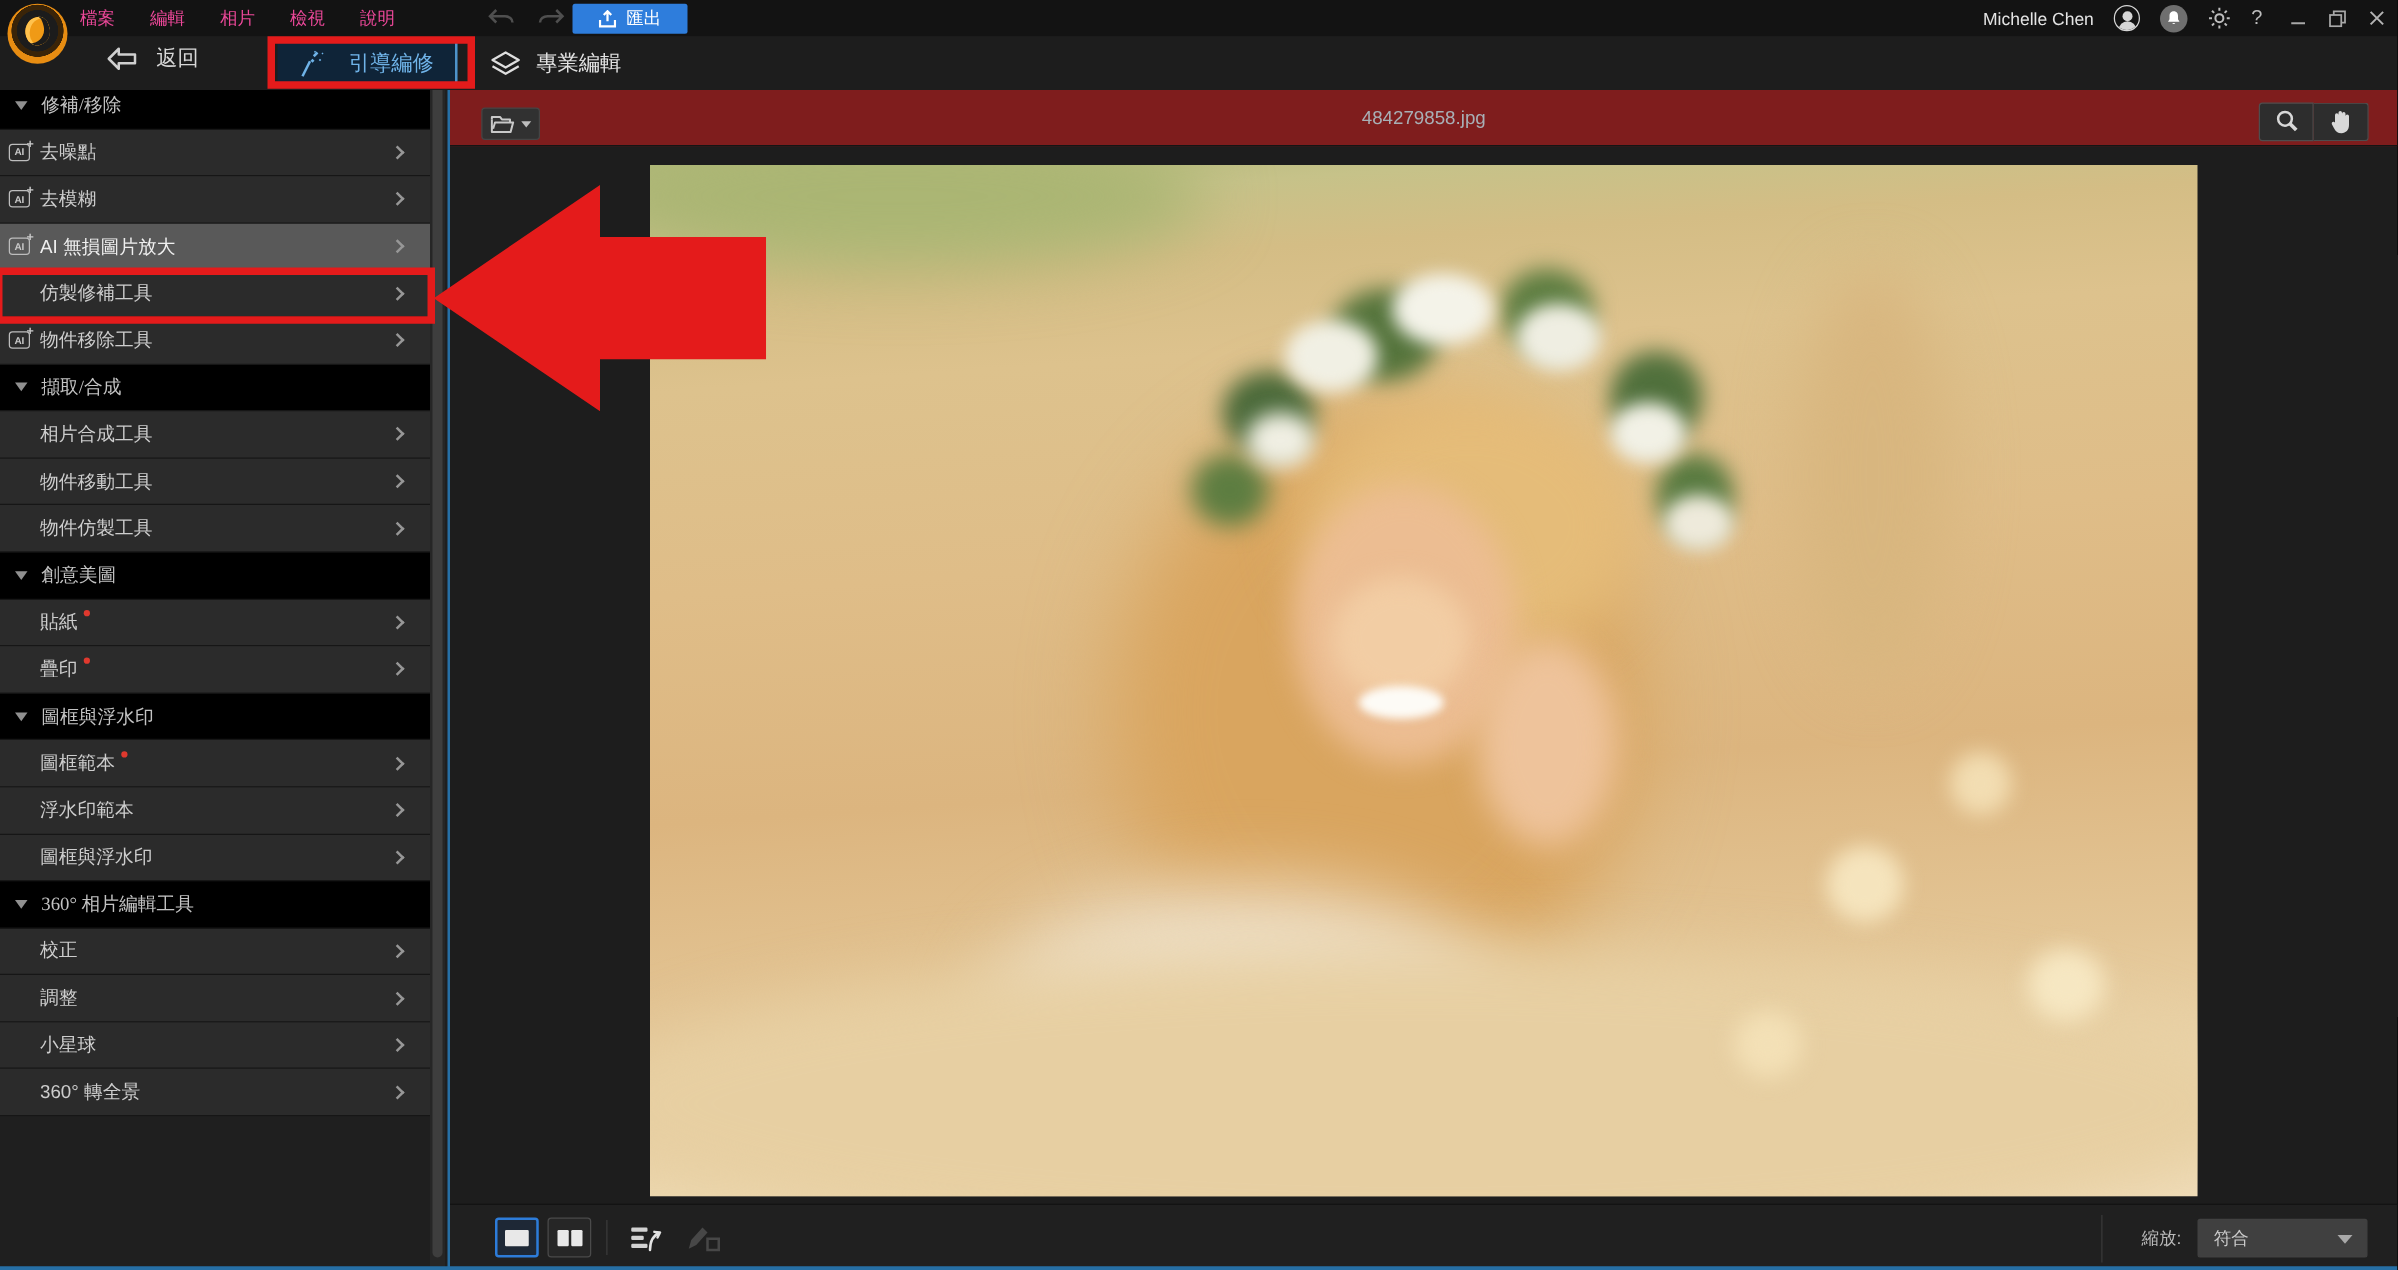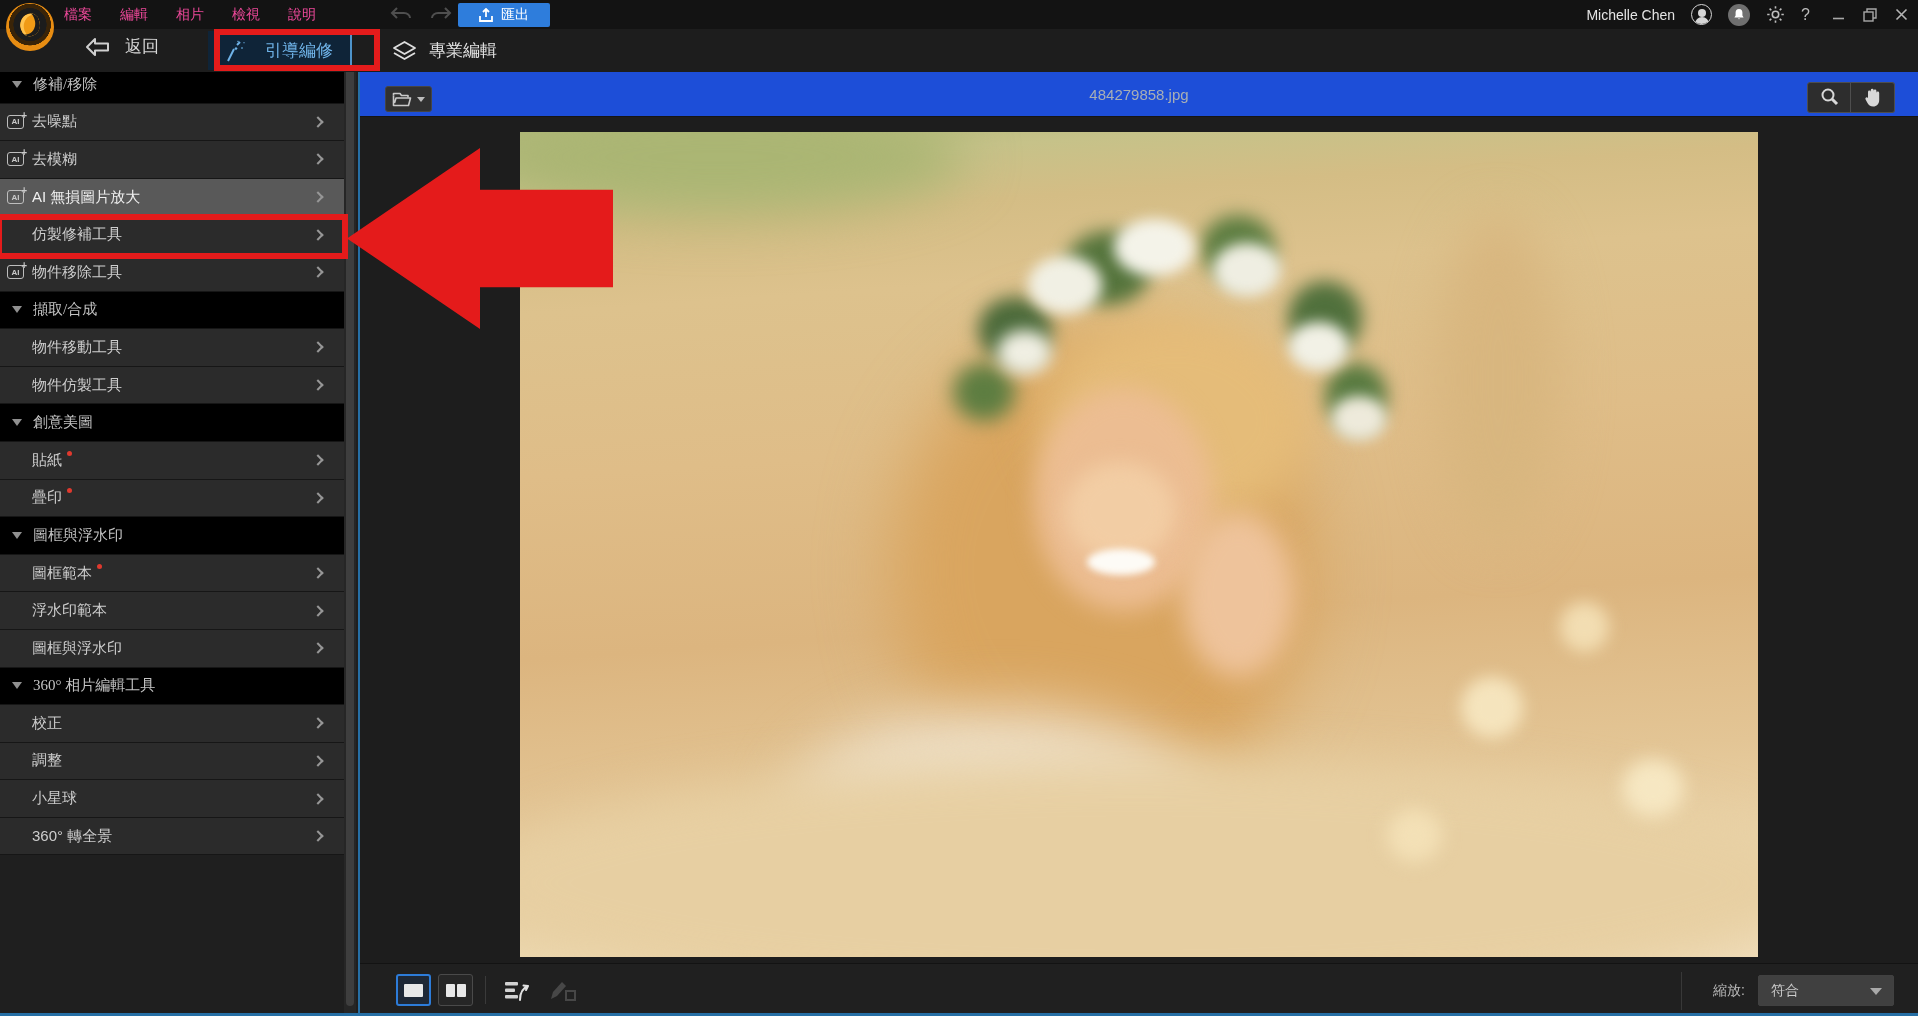--- a/index.html
+++ b/index.html
@@ -21,21 +21,21 @@
   .avatar:after  { content:""; position:absolute; left:50%; top:12px; width:14px; height:8px; margin-left:-7px; border-radius:7px 7px 0 0; background:#d6d6d6; }
   .bell-wrap { width:22px; height:22px; border-radius:50%; background:#6f6f6f; display:flex; align-items:center; justify-content:center; }
   .help-q { color:#bdbdbd; font-size:16px; }
   .win-btns { display:flex; gap:18px; margin-left:6px; align-items:center; }
 
   
   .toolbar { position:absolute; left:0; top:29px; width:1918px; height:43px; background:#1d1d1d; z-index:5; }
   .logo { position:absolute; left:6px; top:3px; width:48px; height:48px; border-radius:50%; background:radial-gradient(circle at 50% 45%, #1c1c1c 0 46%, #3a2408 47% 58%, #e88d12 59% 78%, #7a4a06 79% 92%, #151515 93%); z-index:6; }
   .logo:before { content:""; position:absolute; left:14px; top:11px; width:20px; height:22px; background:#f09a16; border-radius:60% 40% 55% 45%; transform:rotate(-18deg); box-shadow:inset -4px -3px 0 #1c1c1c, inset 3px 2px 0 #ffc24e; }
   .back-btn { position:absolute; left:84px; top:6px; display:flex; align-items:center; gap:14px; color:#d8d8d8; font-size:17px; }
-  .guided-tab { position:absolute; left:208px; top:2px; width:144px; height:39px; background:#0f2438; border-right:2px solid #4e93c9; display:flex; align-items:center; justify-content:center; gap:18px; color:#6fb3e8; font-size:17px; }
+  .guided-tab { position:absolute; left:222px; top:2px; width:144px; height:39px; background:#0f2438; border-right:2px solid #4e93c9; display:flex; align-items:center; justify-content:center; gap:18px; color:#6fb3e8; font-size:17px; }
   .expert-tab { position:absolute; left:392px; top:2px; height:39px; display:flex; align-items:center; gap:12px; color:#e2e2e2; font-size:17px; }
 
   
   .sidebar { position:absolute; left:0; top:64px; width:360px; height:950px; background:#1f1f1f; border-top:2px solid #266fa5; z-index:2; }
   .sidebar-right-border { position:absolute; left:358px; top:64px; width:2px; height:950px; background:#266fa5; z-index:3; }
   .side-list { position:absolute; left:0; top:0; width:344px; }
   .side-row, .side-header { position:relative; width:344px; height:37.6px; display:flex; align-items:center; border-bottom:1px solid #161616; }
   .side-row { background:#2b2b2b; padding-left:32px; }
   .side-header { background:#000000; padding-left:12px; gap:11px;font-family:Liberation Serif, serif; }
   .side-row .lab { color:#cdcdcd; font-size:15px; }
@@ -45,21 +45,21 @@
   .tri { width:0; height:0; border-left:5px solid transparent; border-right:5px solid transparent; border-top:7px solid #909090; }
   .chev { margin-left:auto; margin-right:22px; width:8px; height:8px; border-top:2px solid #979797; border-right:2px solid #979797; transform:rotate(45deg); }
   .aibadge { position:absolute; left:7px; top:50%; transform:translateY(-50%); width:17px; height:14px; border:1.2px solid #bdbdbd; border-radius:3px; color:#c9c9c9; font-size:8px; font-weight:bold; display:flex; align-items:center; justify-content:center; }
   .aibadge .plus { position:absolute; right:-4px; top:-6px; font-size:10px; color:#c9c9c9; font-weight:bold; }
   .newdot { width:5px; height:5px; border-radius:50%; background:#e0392e; margin-left:5px; transform:translateY(-7px); }
   .scrollbar { position:absolute; left:344px; top:64px; width:12px; height:950px; background:#262626; z-index:2; }
   .scroll-thumb { position:absolute; left:2px; top:4px; width:8px; height:938px; border-radius:4px; background:#3e3e3e; }
 
   
   .main { position:absolute; left:360px; top:72px; width:1558px; height:944px; background:#1d1d1d; }
-  .viewer-top { position:absolute; left:0; top:0; width:1558px; height:45px; background:#1d4ed8; border-bottom:1px solid #151515; }
+  .viewer-top { position:absolute; left:0; top:0; width:1558px; height:45px; background:#7f1d1d; border-bottom:1px solid #151515; }
   .folder-btn { position:absolute; left:25px; top:14px; width:47px; height:26px; background:#313131; border:1px solid #454545; border-radius:3px; display:flex; align-items:center; justify-content:center; gap:5px; }
   .folder-caret { width:0; height:0; border-left:4px solid transparent; border-right:4px solid transparent; border-top:5px solid #bdbdbd; }
   .filename { position:absolute; left:0; top:0; width:1558px; height:45px; display:flex; align-items:center; justify-content:center; color:#a8afb5; font-size:15px; }
   .nav-tools { position:absolute; right:23px; top:10px; display:flex; }
   .nav-tool-btn { width:44px; height:31px; background:#2d2d2d; border:1px solid #4e4e4e; display:flex; align-items:center; justify-content:center; }
   .nav-tool-btn:first-child { border-radius:3px 0 0 3px; }
   .nav-tool-btn:last-child { border-radius:0 3px 3px 0; border-left:none; }
 
   
   .photo { position:absolute; left:160px; top:60px; width:1238px; height:825px; overflow:hidden;
@@ -262,20 +262,24 @@
             <span class="plus">+</span>
           </span>
           <span class="lab">物件移除工具</span>
           <span class="chev"></span>
         </div>
         <div class="side-header">
           <span class="tri"></span>
           <span class="lab">擷取/合成</span>
         </div>
         <div class="side-row">
+          <span class="lab">相片合成工具</span>
+          <span class="chev"></span>
+        </div>
+        <div class="side-row">
           <span class="lab">物件移動工具</span>
           <span class="chev"></span>
         </div>
         <div class="side-row">
           <span class="lab">物件仿製工具</span>
           <span class="chev"></span>
         </div>
         <div class="side-header">
           <span class="tri"></span>
           <span class="lab">創意美圖</span>

